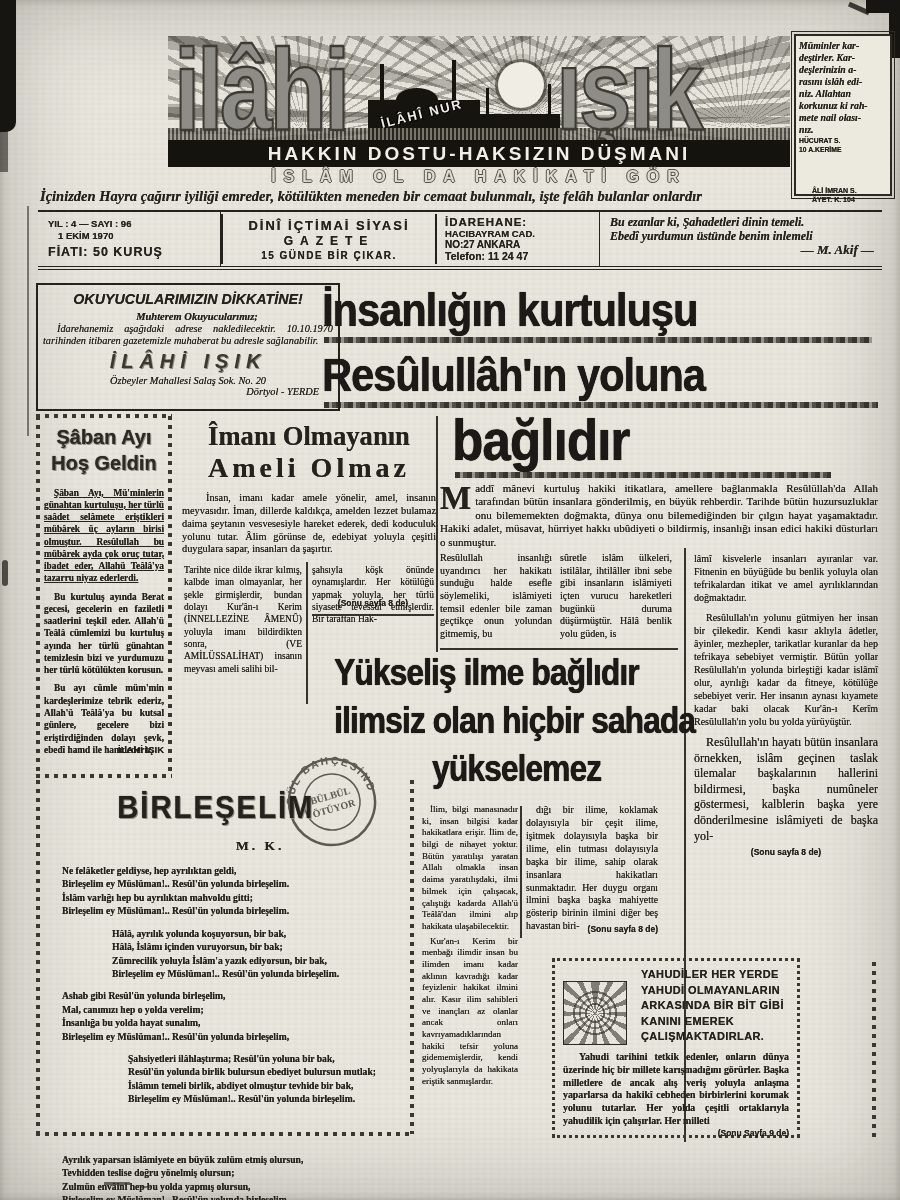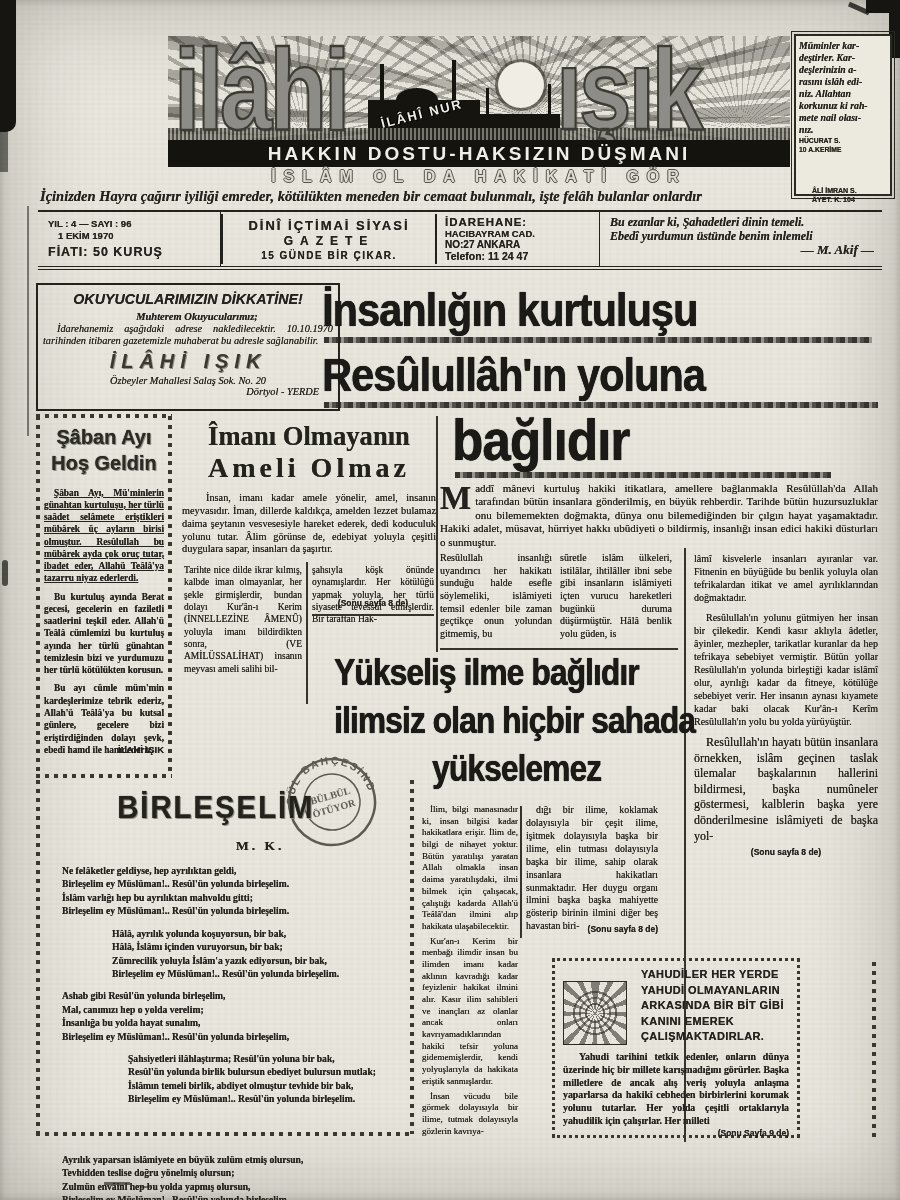--- a/index.html
+++ b/index.html
@@ -186,21 +186,20 @@
   <div class="vline" style="left:306px;top:562px;height:142px;"></div>
   <div class="hline" style="left:312px;top:614px;width:122px;"></div>
 
   <div class="abs bighead" style="left:334px;top:652px;font-size:36px;">Yükseliş ilme bağlıdır</div>
   <div class="abs bighead" style="left:334px;top:700px;font-size:36px;">ilimsiz olan hiçbir sahada</div>
   <div class="abs bighead" style="left:432px;top:748px;font-size:36px;">yükselemez</div>
 
   <div class="abs" style="left:422px;top:804px;width:96px;">
     <div class="serif ink just" style="font-size:9px;line-height:1.3;text-indent:8px;">İlim, bilgi manasınadır ki, insan bilgisi kadar hakikatlara erişir. İlim de, bilgi de nihayet yoktur. Bütün yaratılışı yaratan Allah olmakla insan daima yaratılışdaki, ilmi bilmek için çalışacak, çalıştığı kadarda Allah'ü Teâlâ'dan ilmini alıp hakikata ulaşabilecektir.</div>
     <div class="serif ink just" style="font-size:9px;line-height:1.3;margin-top:3px;text-indent:8px;">Kur'an-ı Kerim bir menbağı ilimdir insan bu ilimden imanı kadar aklının kavradığı kadar feyizlenir hakikat ilmini alır. Kasır ilim sahibleri ve inançları az olanlar ancak onları kavrıyamadıklarından hakiki tefsir yoluna gidememişlerdir, kendi yolyuşlarıyla da hakikata eriştik sanmışlardır.</div>
-    <div class="serif ink just" style="font-size:9px;line-height:1.3;margin-top:3px;text-indent:8px;">İnsan vücudu bile görmek dolayısıyla bir ilime, tutmak dolayısıyla gözlerin kavrıya-</div>
   </div>
   <div class="abs serif ink just" style="left:526px;top:804px;width:132px;font-size:9.8px;line-height:1.32;text-indent:10px;">dığı bir ilime, koklamak dolayısıyla bir çeşit ilime, işitmek dolayısıyla başka bir ilime, elin tutması dolayısıyla başka bir ilime, sahip olarak insanlara hakikatları sunmaktadır. Her duygu organı ilmini başka başka mahiyette gösterip birinin ilmini diğer beş havastan biri-</div>
   <div class="abs sans ink" style="left:526px;top:924px;width:132px;font-size:8.5px;font-weight:700;text-align:right;">(Sonu sayfa 8 de)</div>
   <div class="vline" style="left:520px;top:806px;height:132px;"></div>
 
   <div class="abs" style="left:286px;top:756px;width:92px;height:92px;transform:rotate(-16deg);opacity:.85;">
     <svg width="92" height="92" viewBox="0 0 92 92">
       <circle cx="46" cy="46" r="43" fill="none" stroke="#46443a" stroke-width="2.5"></circle>
       <circle cx="46" cy="46" r="28" fill="none" stroke="#46443a" stroke-width="1.5"></circle>
       <path id="stampArc" d="M 8,46 A 38,38 0 0 1 84,46" fill="none"></path>

